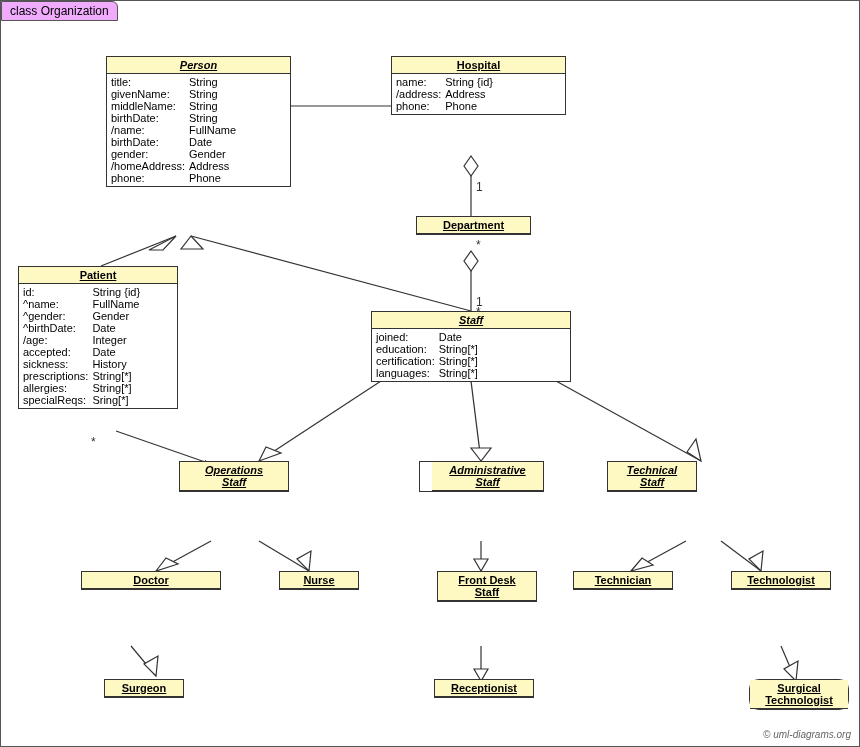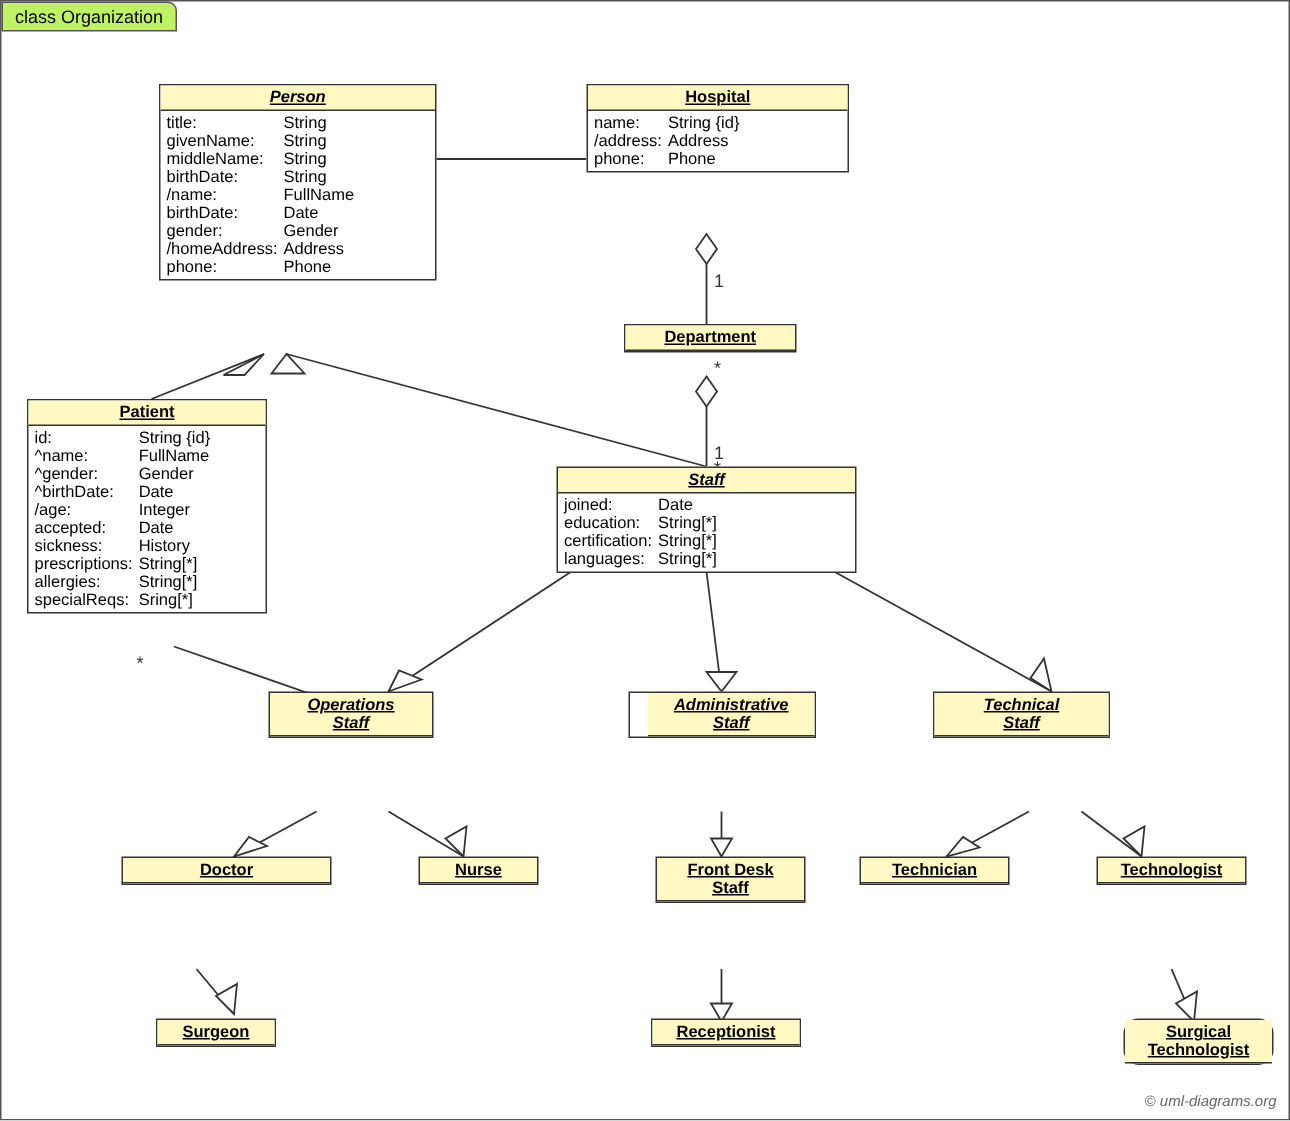--- a/index.html
+++ b/index.html
@@ -15,21 +15,21 @@
     .diagram-container {
       width: 860px;
       height: 747px;
       position: relative;
       background: #fff;
       border: 1px solid #555;
     }
     .diagram-title {
       position: absolute;
       top: 0; left: 0;
-      background: #bef264;
+      background: #f0abfc;
       border: 1px solid #555;
       border-top-right-radius: 6px;
       padding: 2px 8px;
       font-size: 12px;
       font-weight: normal;
     }
     .uml-box {
       position: absolute;
       border: 1px solid #333;
       background: #fff;
@@ -318,21 +318,21 @@
   <div class="uml-box" style="left:178px; top:460px; width:110px; text-align:center;">
     <div class="box-title" style="white-space:pre-line;">Operations
 Staff</div>
   </div>
 
   <div class="uml-box" style="left:418px; top:460px; width:125px; text-align:center;padding-left:12px;">
     <div class="box-title" style="white-space:pre-line;">Administrative
 Staff</div>
   </div>
 
-  <div class="uml-box" style="left:621px; top:460px; width:118px; text-align:center;">
+  <div class="uml-box" style="left:606px; top:460px; width:90px; text-align:center;">
     <div class="box-title" style="white-space:pre-line;">Technical
 Staff</div>
   </div>
 
   <div class="uml-box" style="left:80px; top:570px; width:140px;">
     <div class="box-title normal">Doctor</div>
   </div>
 
   <div class="uml-box" style="left:278px; top:570px; width:80px;">
     <div class="box-title normal">Nurse</div>

